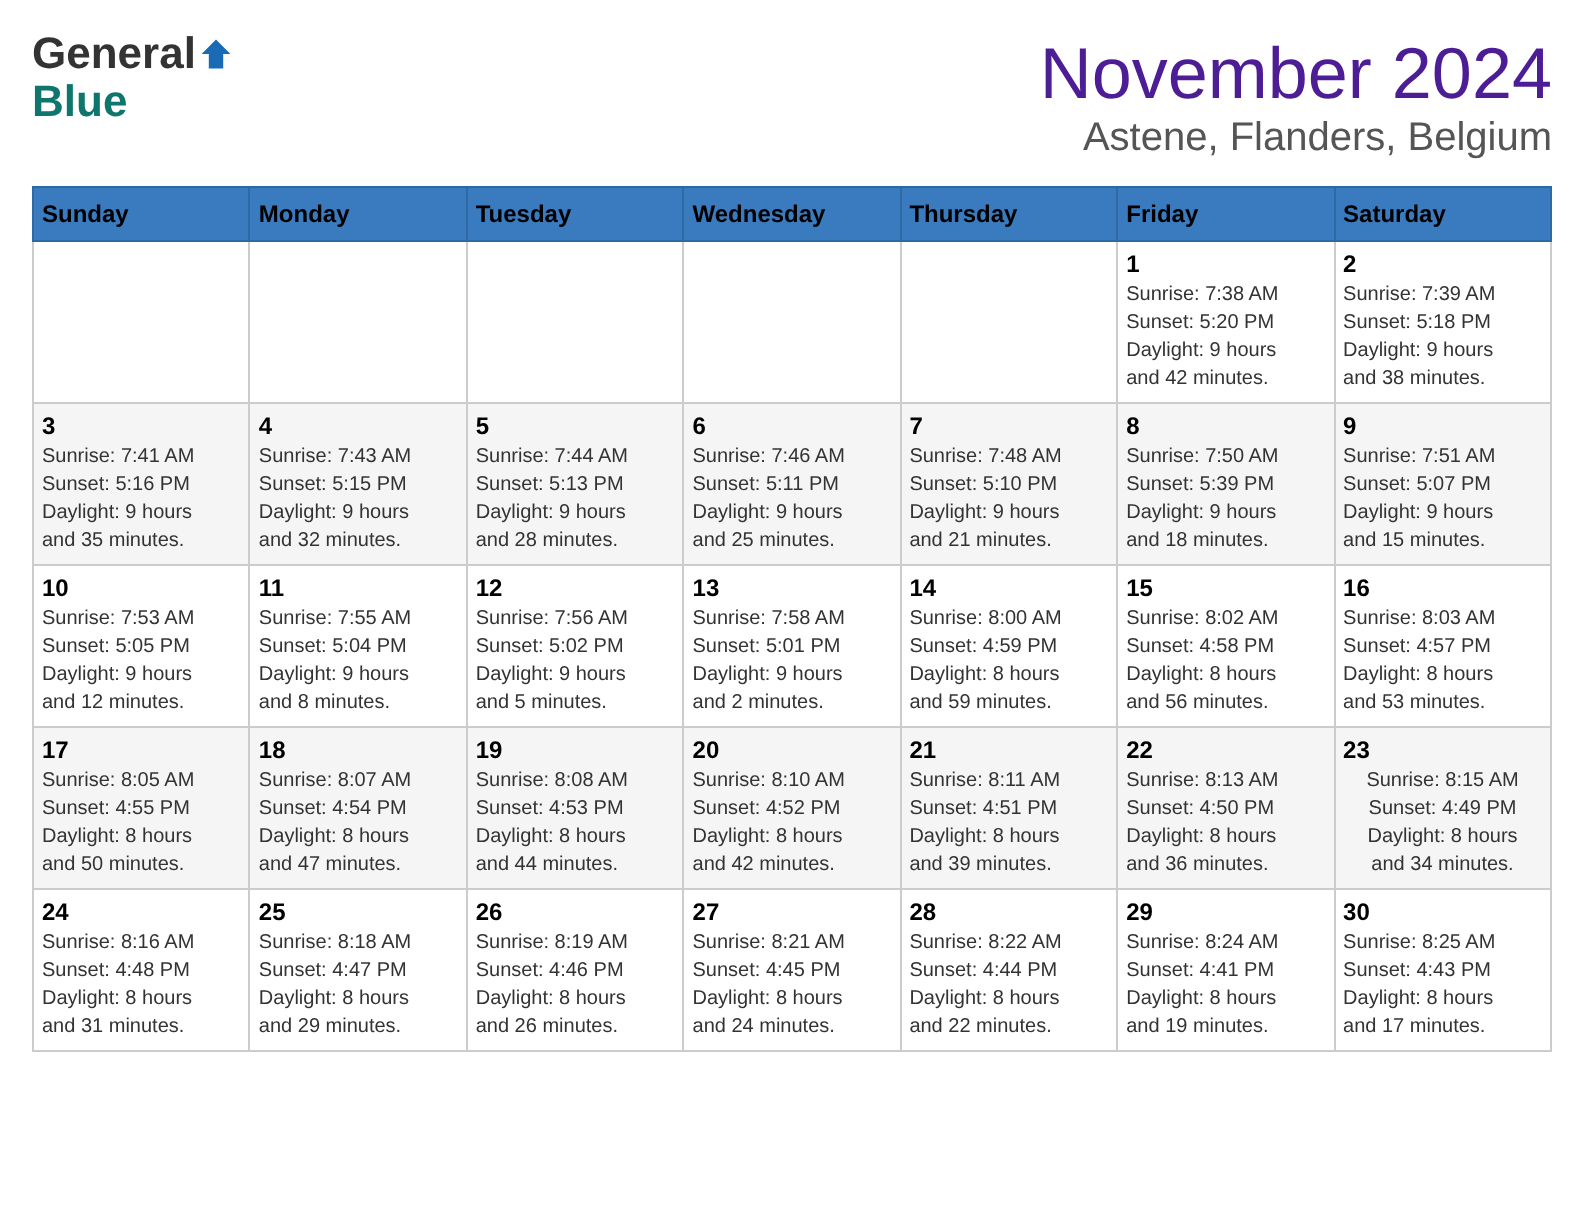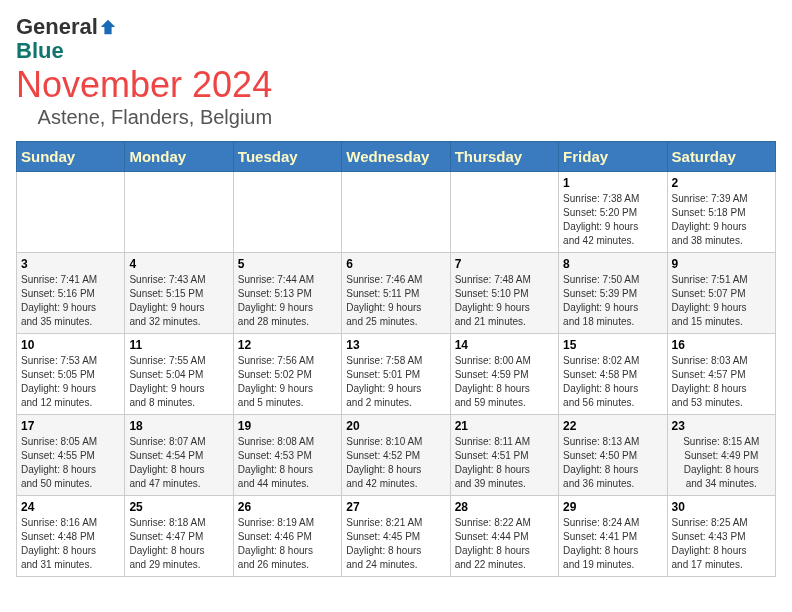--- a/index.html
+++ b/index.html
@@ -8,21 +8,20 @@
       background: #fff;
       width: 792px;
       min-height: 612px;
       padding: 16px;
     }
     .header-area {
       display: flex;
       justify-content: space-between;
       align-items: flex-start;
       margin-bottom: 12px;
-      flex-direction: column;
     }
     .logo {
       display: flex;
       flex-direction: column;
       align-items: flex-start;
     }
     .logo-text {
       display: flex;
       align-items: center;
       font-size: 22px;
@@ -37,38 +36,38 @@
       width: 18px;
       height: 18px;
       margin-left: 1px;
     }
     .title-area {
       text-align: right;
     }
     .month-title {
       font-size: 36px;
       font-weight: normal;
-      color: #ef4444;
+      color: #4c1d95;
     }
     .location-title {
       font-size: 20px;
       color: #555;
     }
     .calendar {
       width: 100%;
       border-collapse: collapse;
       font-size: 11px;
     }
     .calendar th {
       background: #3a7abf;
-      color: #fef9c3;
+      color: #000000;
       padding: 6px 4px;
       text-align: left;
       font-weight: bold;
-      font-size: 15px;
+      font-size: 12px;
       border: 1px solid #2d6aa3;
     }
     .calendar td {
       border: 1px solid #ccc;
       vertical-align: top;
       padding: 4px;
       width: calc(100% / 7);
       min-height: 80px;
       background: #fff;
     }

